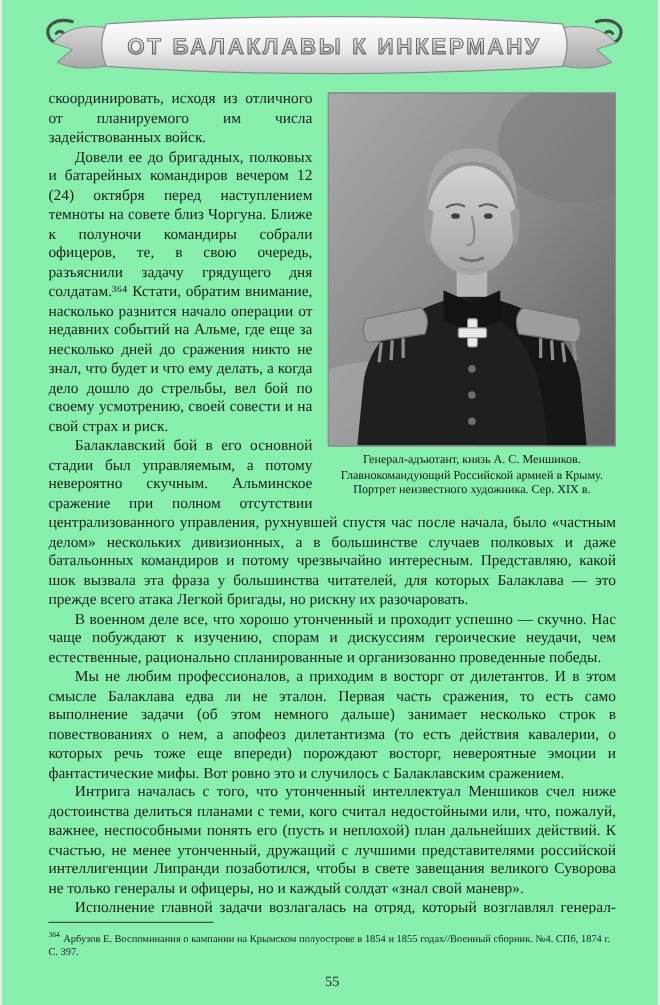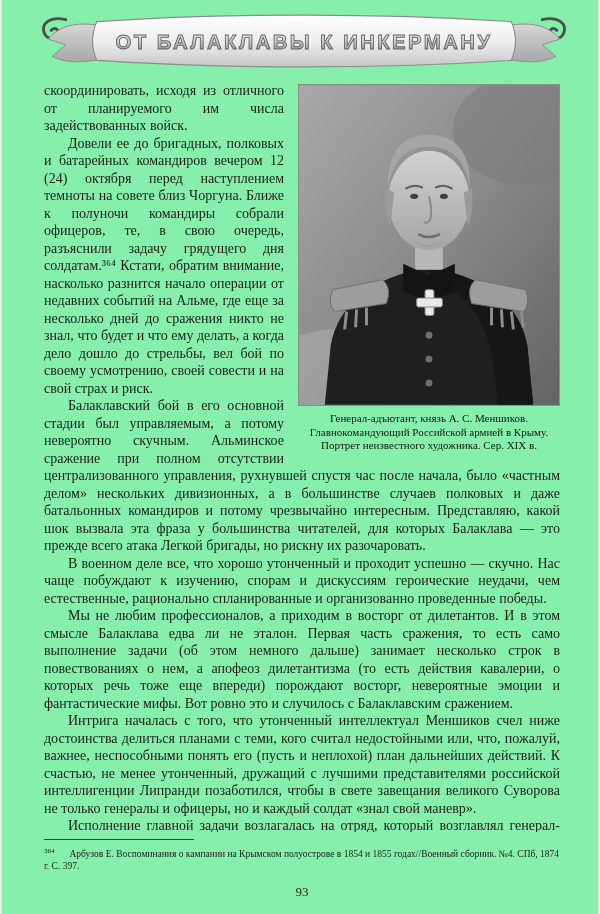--- a/index.html
+++ b/index.html
@@ -27,21 +27,21 @@
   .portrait-figure { float:right; width:262px; margin:2px 0 4px 14px; }
   .portrait-frame { width:262px; height:322px; border:1px solid #8d8d8d; background:#888; }
   .portrait-frame svg { display:block; width:100%; height:100%; }
   figcaption {
     font-size:11px; line-height:13.5px; text-align:center;
     padding:6px 4px 0; text-indent:0; color:#161616;
   }
   .footnote-area { flex:0 0 auto; padding-top:7px; }
   .footnote-rule { width:150px; border-top:1px solid #3a3a3a; margin-bottom:5px; }
   .footnote { font-size:9.5px; line-height:12px; color:#222; }
-  .footnote sup { font-size:7px; margin-right:15px; }
+  .footnote sup { font-size:7px; margin-right:3px; }
   .page-number { flex:0 0 auto; text-align:center; font-size:13px; padding:12px 0 14px; color:#222; }
 </style>
 </head>
 <body>
 
 <div class="page">
 
   <div class="banner">
     <svg viewBox="0 0 560 64">
       <defs>
@@ -138,15 +138,15 @@
     <p>Мы не любим профессионалов, а приходим в восторг от дилетантов. И в этом смысле Балаклава едва ли не эталон. Первая часть сражения, то есть само выполнение задачи (об этом немного дальше) занимает несколько строк в повествованиях о нем, а апофеоз дилетантизма (то есть действия кавалерии, о которых речь тоже еще впереди) порождают восторг, невероятные эмоции и фантастические мифы. Вот ровно это и случилось с Балаклавским сражением.</p>
     <p>Интрига началась с того, что утонченный интеллектуал Меншиков счел ниже достоинства делиться планами с теми, кого считал недостойными или, что, пожалуй, важнее, неспособными понять его (пусть и неплохой) план дальнейших действий. К счастью, не менее утонченный, дружащий с лучшими представителями российской интеллигенции Липранди позаботился, чтобы в свете завещания великого Суворова не только генералы и офицеры, но и каждый солдат «знал свой маневр».</p>
     <p>Исполнение главной задачи возлагалась на отряд, который возглавлял генерал-майор Константин Романович Семякин, «...человек большого ума, обладавший не-</p>
   </div>
 
   <div class="footnote-area">
     <div class="footnote-rule"></div>
     <p class="footnote"><sup>364</sup><span>Арбузов Е. Воспоминания о кампании на Крымском полуострове в 1854 и 1855 годах//Военный сборник. №4. СПб, 1874 г. С. 397.</span></p>
   </div>
 
-  <div class="page-number">93</div>
+  <div class="page-number">55</div>
 
 </div>
 
 </body></html>

